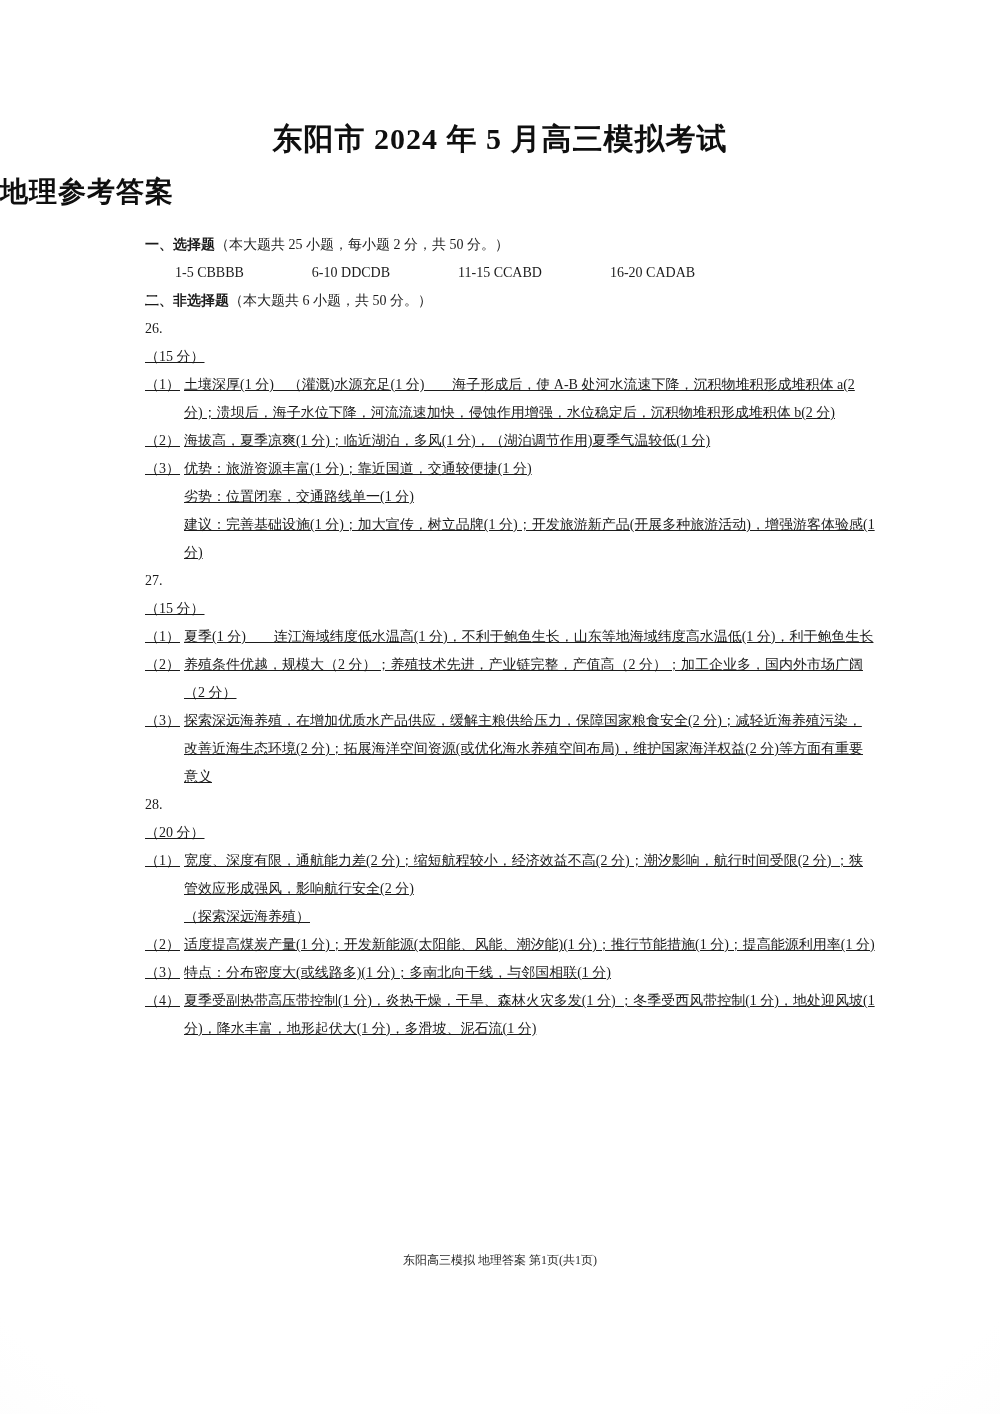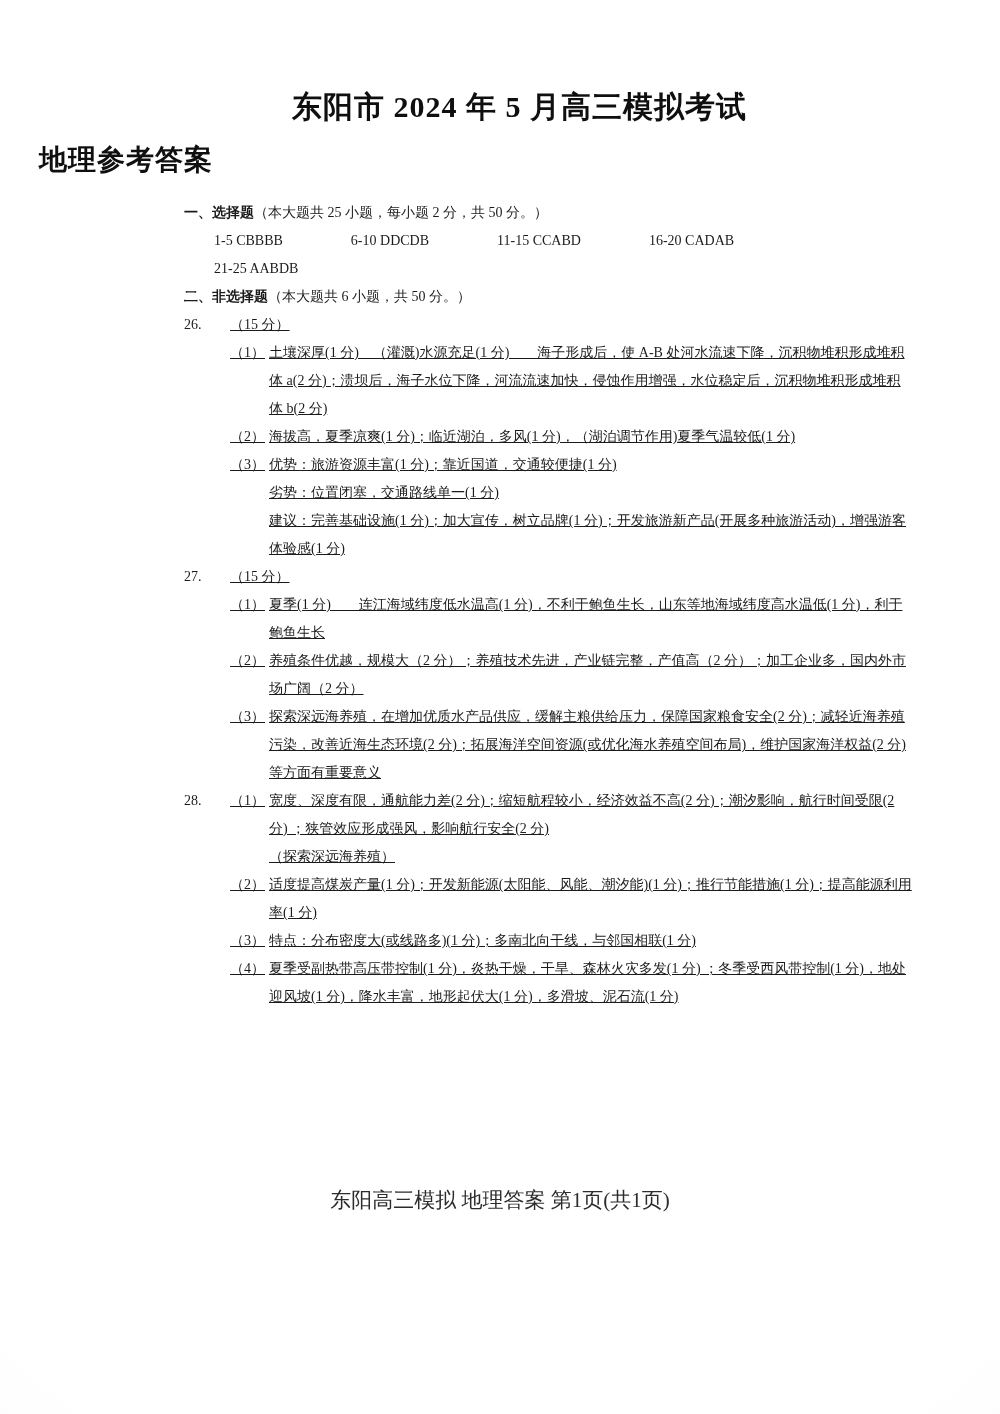--- a/index.html
+++ b/index.html
@@ -9,22 +9,21 @@
   body {
     width: 1000px;
     height: 1414px;
     position: relative;
     overflow: hidden;
     background: radial-gradient(140% 115% at 50% 45%, #ffffff 55%, #f0f0f0 100%);
     font-family: "Liberation Serif", "DejaVu Serif", serif;
     color: #1b1b1b;
   }
   .page {
-    padding-top: 88px;
-    margin-left: 39px;
+    padding-top: 120px;
   }
   .title {
     text-align: center;
     font-size: 30px;
     font-weight: 700;
     line-height: 38px;
     color: #0f0f0f;
     letter-spacing: 1px;
   }
   .subtitle {
@@ -51,20 +50,21 @@
     margin-left: 30px;
   }
   .answers-row1 {
     display: flex;
     gap: 68px;
     white-space: nowrap;
   }
   .question {
     display: flex;
     align-items: flex-start;
+    flex-direction: column;
   }
   .qnum {
     flex: none;
     width: 46px;
   }
   .qbody {
     flex: 1;
     min-width: 0;
     text-decoration: underline;
   }
@@ -76,25 +76,25 @@
     flex: none;
     white-space: nowrap;
     padding-right: 4px;
   }
   .itext {
     flex: 1;
     min-width: 0;
   }
   .footer {
     position: absolute;
-    top: 1186px;
+    top: 1252px;
     left: 0;
     width: 100%;
     text-align: center;
-    font-size: 21px;
+    font-size: 12px;
     color: #2c2c2c;
   }
 </style>
 </head>
 <body>
 
 <div class="page">
 
   <div class="title">东阳市 2024 年 5 月高三模拟考试</div>
   <div class="subtitle">地理参考答案</div>
@@ -104,23 +104,20 @@
     <div class="sec-heading">
       <span class="bold">一、选择题</span><span>（本大题共 25 小题，每小题 2 分，共 50 分。）</span>
     </div>
     <div class="answers">
       <div class="answers-row1">
         <span>1-5  CBBBB</span>
         <span>6-10  DDCDB</span>
         <span>11-15  CCABD</span>
         <span>16-20  CADAB</span>
       </div>
-      <div class="answers-row2">
-        <span>21-25  AABDB</span>
-      </div>
     </div>
 
     <div class="sec-heading">
       <span class="bold">二、非选择题</span><span>（本大题共 6 小题，共 50 分。）</span>
     </div>
 
     <div class="question">
       <span class="qnum">26.</span>
       <div class="qbody">
         <div class="pts">（15 分）</div>
@@ -168,20 +165,21 @@
           <div class="itext">
             <div>探索深远海养殖，在增加优质水产品供应，缓解主粮供给压力，保障国家粮食安全(2 分)；减轻近海养殖污染，改善近海生态环境(2 分)；拓展海洋空间资源(或优化海水养殖空间布局)，维护国家海洋权益(2 分)等方面有重要意义</div>
           </div>
         </div>
       </div>
     </div>
 
     <div class="question">
       <span class="qnum">28.</span>
       <div class="qbody">
+        <div class="pts">（20 分）</div>
         <div class="item">
           <span class="ilabel">（1）</span>
           <div class="itext">
             <div>宽度、深度有限，通航能力差(2 分)；缩短航程较小，经济效益不高(2 分)；潮汐影响，航行时间受限(2 分) ；狭管效应形成强风，影响航行安全(2 分)</div>
             <div>（探索深远海养殖）</div>
           </div>
         </div>
         <div class="item">
           <span class="ilabel">（2）</span>
           <div class="itext">

